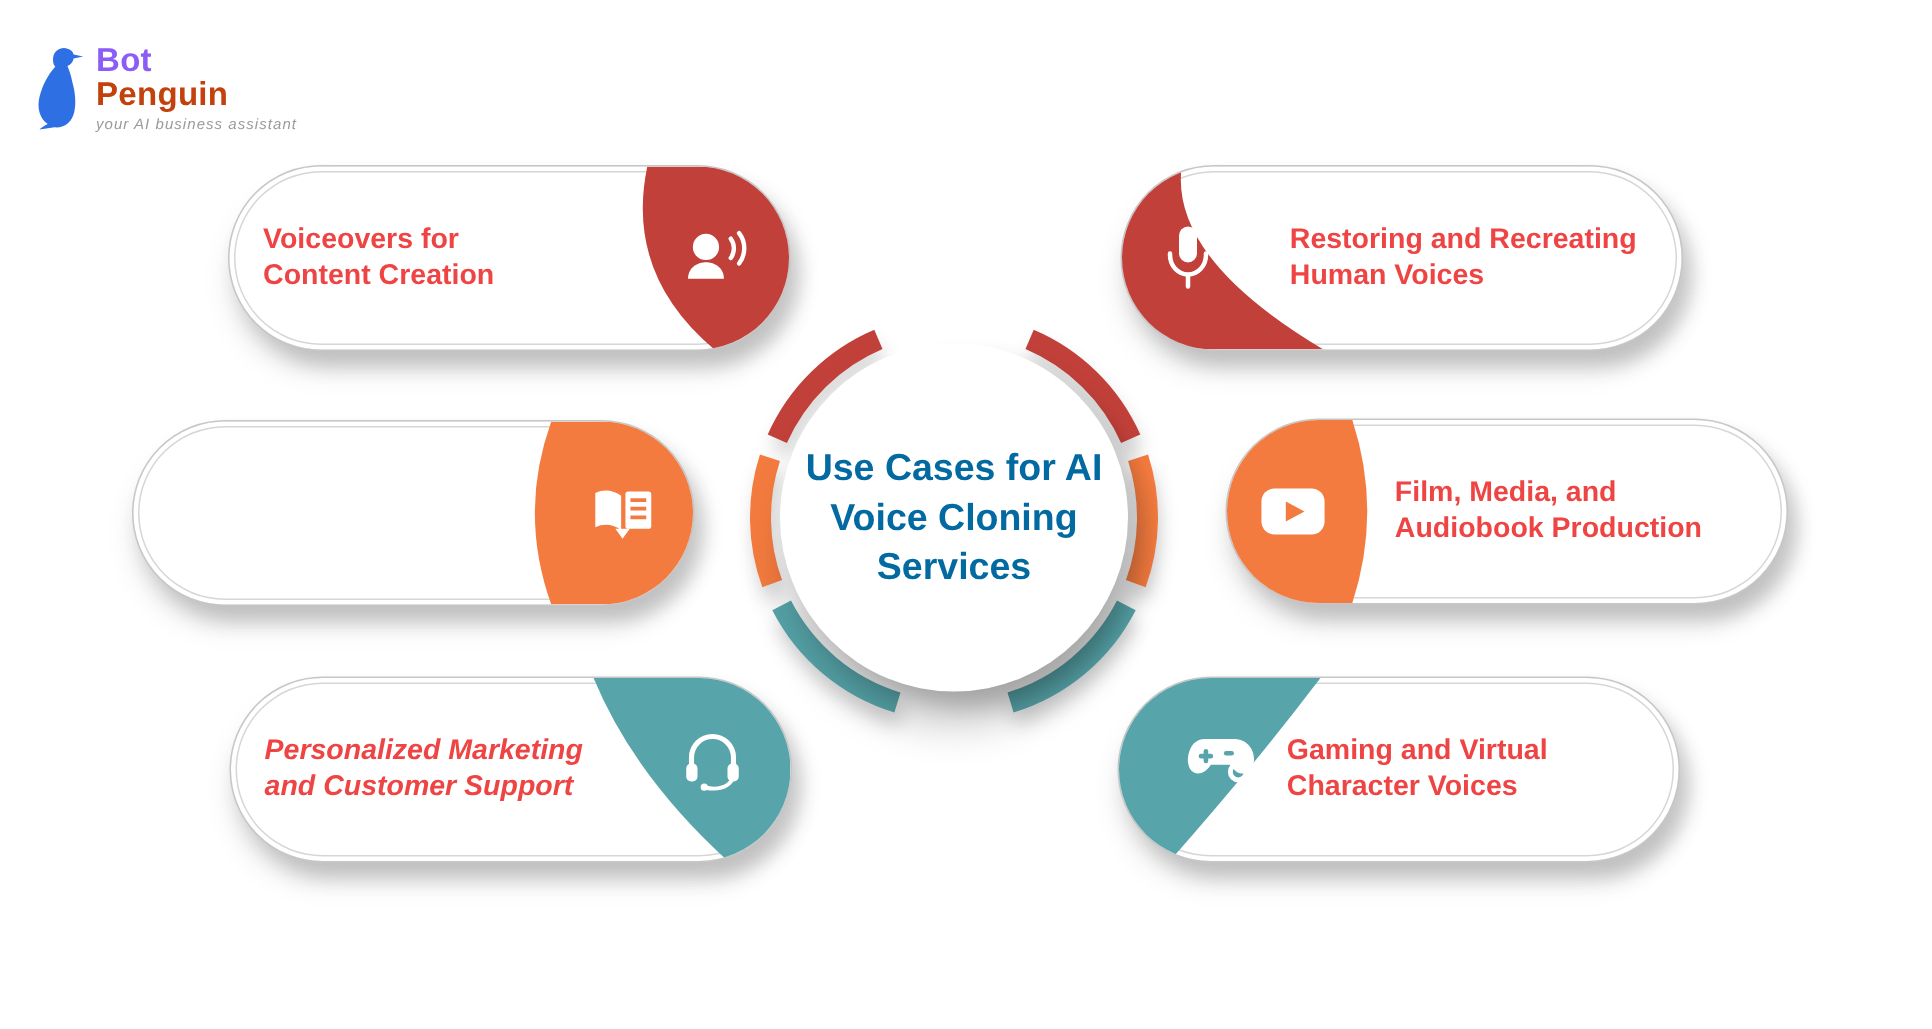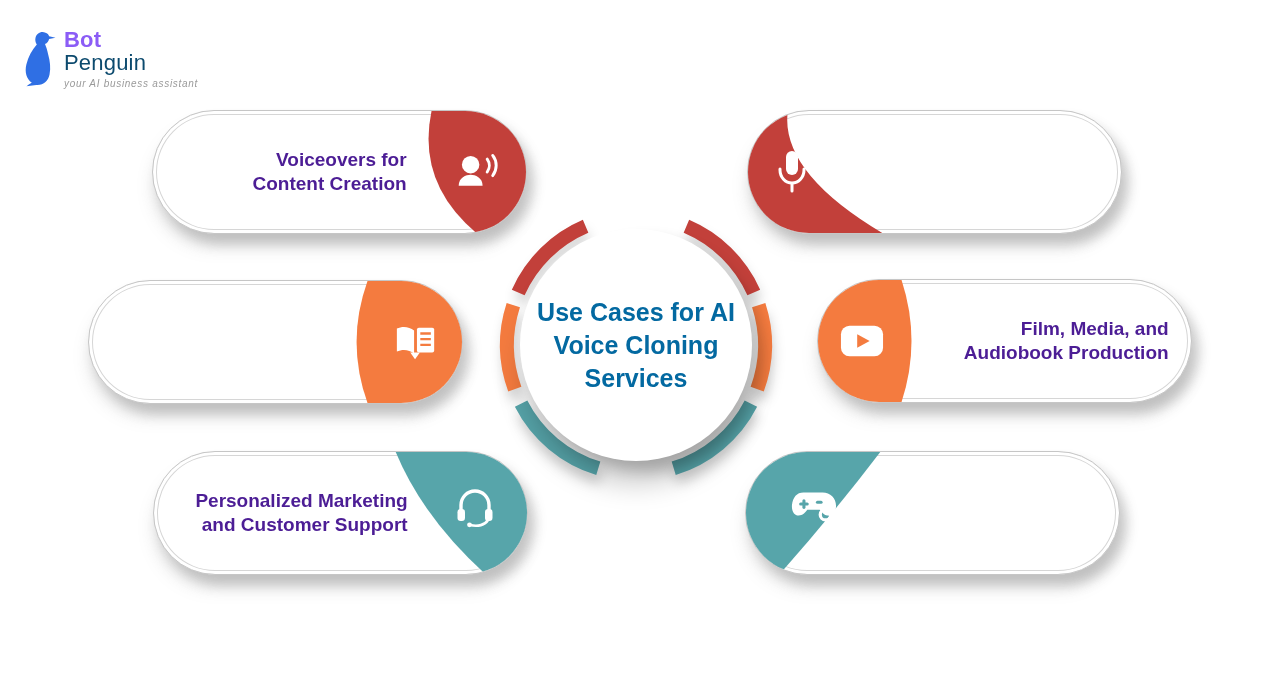--- a/index.html
+++ b/index.html
@@ -6,21 +6,21 @@
   body{
     width:1288px;height:686px;position:relative;overflow:hidden;
     background:#ffffff;
     font-family:"Liberation Sans","DejaVu Sans",sans-serif;
   }
   
   .logo{position:absolute;left:20px;top:28px;display:flex;align-items:flex-start;}
   .penguin-svg{width:40px;height:58px;margin-top:2px;}
   .logo-text{margin-left:4px;}
   .logo-bot{font-size:22px;font-weight:bold;color:#8b5cf6;line-height:23px;letter-spacing:.2px;}
-  .logo-penguin{font-size:22px;font-weight:normal;color:#0c4a6e;line-height:23px;letter-spacing:.2px;}
+  .logo-penguin{font-size:22px;font-weight:bold;color:#c2410c;line-height:23px;letter-spacing:.2px;}
   .logo-tagline{font-size:10px;color:#9a9a9a;font-style:italic;letter-spacing:.7px;margin-top:4px;white-space:nowrap;}
   
   .hub{position:absolute;left:486px;top:195px;width:300px;height:300px;}
   .ring{position:absolute;left:0;top:0;width:300px;height:300px;filter:drop-shadow(2px 9px 6px rgba(0,0,0,.16));}
   .hub-circle{
     position:absolute;left:34px;top:34px;width:232px;height:232px;border-radius:50%;
     background:#ffffff;
     box-shadow:12px 10px 14px rgba(0,0,0,.18), 0 26px 28px -4px rgba(0,0,0,.22);
   }
   .hub-title{
@@ -31,21 +31,21 @@
   
   .pill{
     position:absolute;width:375px;height:124px;background:#fff;
     border:1.5px solid #c6c6c6;border-radius:64px;overflow:hidden;box-sizing:border-box;
     box-shadow:inset 0 0 0 3px #ffffff, inset 0 0 0 4px #d6d6d6,
                7px 10px 12px rgba(90,90,90,.28), 0 14px 16px rgba(120,120,120,.18);
   }
   .blob{position:absolute;left:0;top:0;width:100%;height:100%;}
   .pill-label{
     position:absolute;top:50%;transform:translateY(-50%);
-    text-align:right;font-size:19px;line-height:24px;font-weight:bold;color:#4c1d95;white-space:pre-line;
+    text-align:left;font-size:19px;line-height:24px;font-weight:bold;color:#ef4444;white-space:pre-line;
   }
   .label-left{left:6%;width:62%;}
   .label-right{left:30%;width:64%;}
   .pill-icon{position:absolute;width:48px;height:48px;display:flex;align-items:center;justify-content:center;}
 </style>
 </head>
 <body>
 
 <div class="logo">
   <svg class="penguin-svg" viewBox="0 0 44 62">
@@ -98,41 +98,43 @@
       <path d="M3 5 C9 2 16 3 21 7 L21 31 C16 27 9 26 3 29 Z" fill="#fff"></path>
       <rect x="24" y="4" width="18" height="26" rx="2" fill="#fff"></rect>
       <line x1="27.5" y1="10" x2="38.5" y2="10" stroke-width="2.6" stroke="#F47B3F"></line>
       <line x1="27.5" y1="16" x2="38.5" y2="16" stroke-width="2.6" stroke="#F47B3F"></line>
       <line x1="27.5" y1="22" x2="38.5" y2="22" stroke-width="2.6" stroke="#F47B3F"></line>
       <path d="M17 30 L27 30 L22 37 Z" fill="#fff"></path>
     </svg>
   </span>
 </div>
 
-<div class="pill" style="left:153px;top:451px;">
+<div class="pill" style="left:153px;top:451px;font-style:italic;">
   <svg class="blob" viewBox="0 0 375 124" preserveAspectRatio="none">
     <path d="M243 0 Q270 66 333 124 L375 124 L375 0 Z" fill="#57A5AA"></path>
   </svg>
   <div class="pill-label label-left">Personalized Marketing
 and Customer Support</div>
   <span class="pill-icon" style="right:28px;top:46%;transform:translateY(-50%);">
     <svg viewBox="0 0 42 40" width="42" height="40">
       <path d="M7 25 L7 17 A 14 14 0 0 1 35 17 L35 25" fill="none" stroke="#fff" stroke-width="3.4"></path>
       <rect x="3.5" y="21" width="7.5" height="12" rx="3.2" fill="#fff"></rect>
       <rect x="31" y="21" width="7.5" height="12" rx="3.2" fill="#fff"></rect>
       <path d="M34 32 C31 37 24 39 16 37" fill="none" stroke="#fff" stroke-width="2.6" stroke-linecap="round"></path>
       <circle cx="15.5" cy="36.8" r="2.4" fill="#fff"></circle>
     </svg>
   </span>
 </div>
 
 <div class="pill" style="left:747px;top:110px;">
   <svg class="blob" viewBox="0 0 375 124" preserveAspectRatio="none">
     <path d="M40 0 Q32 62 135 124 L0 124 L0 0 Z" fill="#C2403A"></path>
   </svg>
+  <div class="pill-label label-right">Restoring and Recreating
+Human Voices</div>
   <span class="pill-icon" style="left:20px;top:50%;transform:translateY(-50%);">
     <svg viewBox="0 0 32 46" width="32" height="46">
       <rect x="10" y="2" width="12" height="24" rx="6" fill="#fff"></rect>
       <path d="M4 20 L4 21 A 12 13 0 0 0 28 21 L28 20" fill="none" stroke="#fff" stroke-width="3" stroke-linecap="round"></path>
       <line x1="16" y1="35" x2="16" y2="42" stroke="#fff" stroke-width="3" stroke-linecap="round"></line>
     </svg>
   </span>
 </div>
 
 <div class="pill" style="left:817px;top:279px;">
@@ -146,20 +148,22 @@
       <rect x="1" y="1" width="44" height="32" rx="9" fill="#fff"></rect>
       <path d="M18 10 L31 17 L18 24 Z" fill="#F47B3F"></path>
     </svg>
   </span>
 </div>
 
 <div class="pill" style="left:745px;top:451px;">
   <svg class="blob" viewBox="0 0 375 124" preserveAspectRatio="none">
     <path d="M135 0 Q90 60 34 124 L0 124 L0 0 Z" fill="#57A5AA"></path>
   </svg>
+  <div class="pill-label label-right">Gaming and Virtual
+Character Voices</div>
   <span class="pill-icon" style="left:44px;top:44%;transform:translateY(-50%);">
     <svg viewBox="0 0 48 36" width="46" height="36">
       <path d="M13 4 H33 C41 4 47 10 47 18 C47 25 43 29 38 28 C34 27.5 32 24 30 22 H17 C15 25 12 28 8 28 C3 28 0.5 23 1 17 C2 9 6 4 13 4 Z" fill="#fff"></path>
       <rect x="8.5" y="14.4" width="10" height="3.2" rx="1.6" fill="#57A5AA"></rect>
       <rect x="11.9" y="11" width="3.2" height="10" rx="1.6" fill="#57A5AA"></rect>
       <rect x="26" y="12.4" width="7" height="3.2" rx="1.6" fill="#57A5AA"></rect>
       <circle cx="36" cy="27" r="5.5" fill="none" stroke="#fff" stroke-width="3.4"></circle>
     </svg>
   </span>
 </div>

